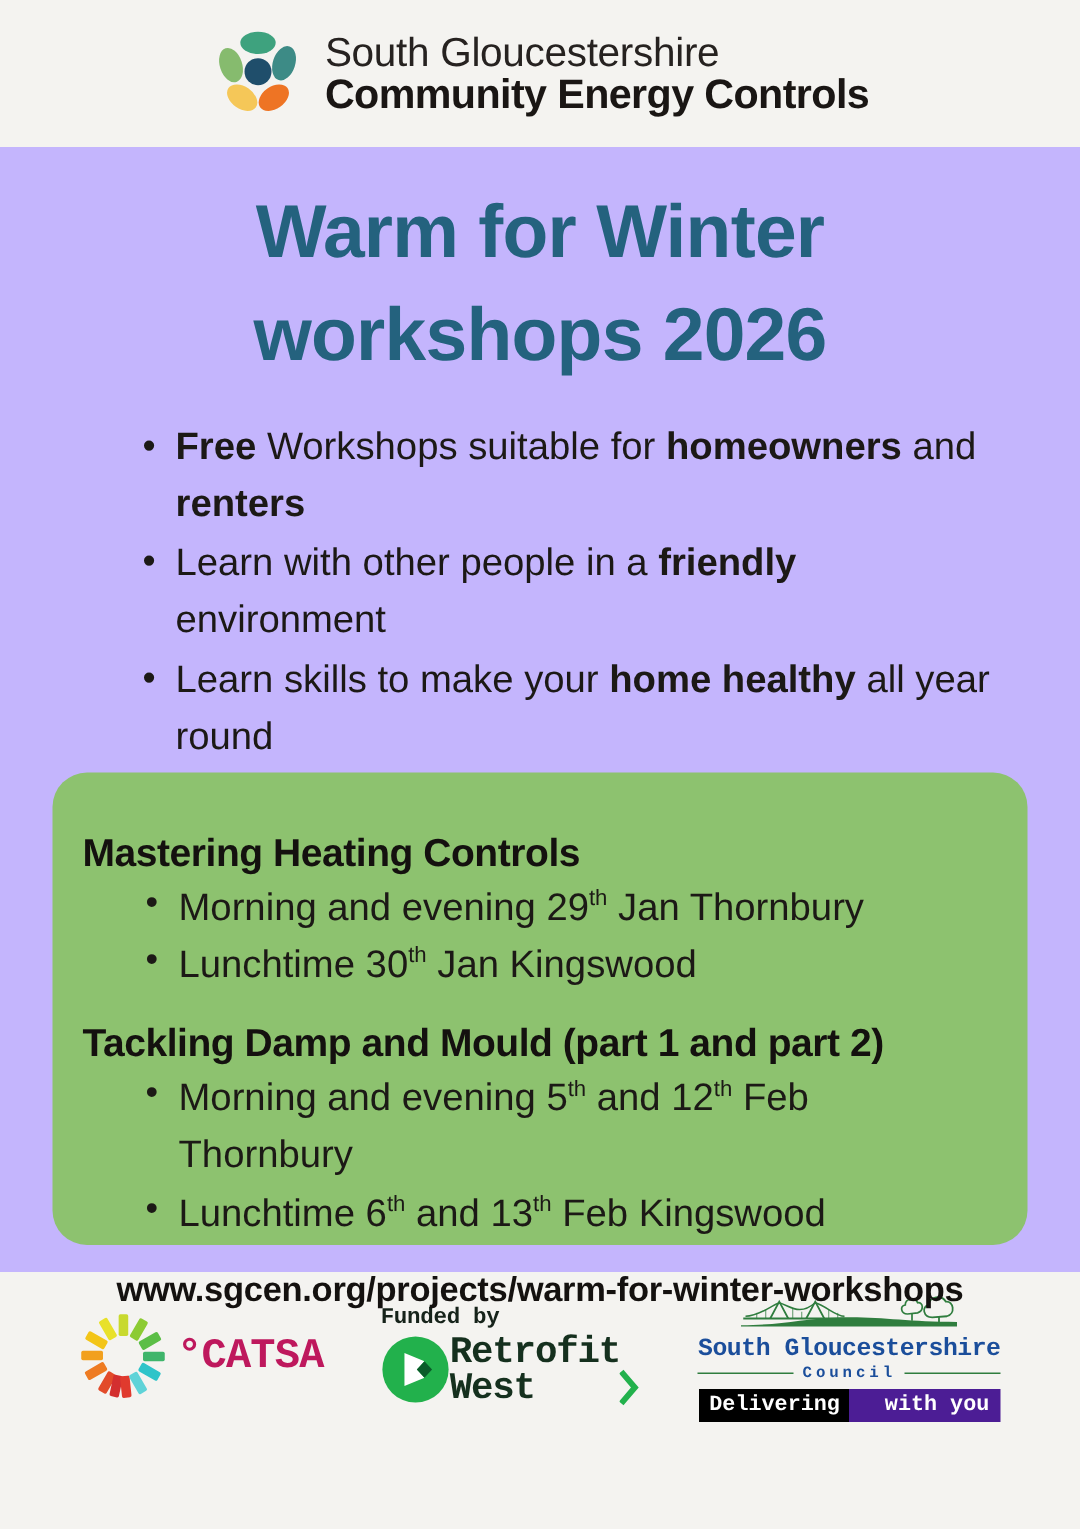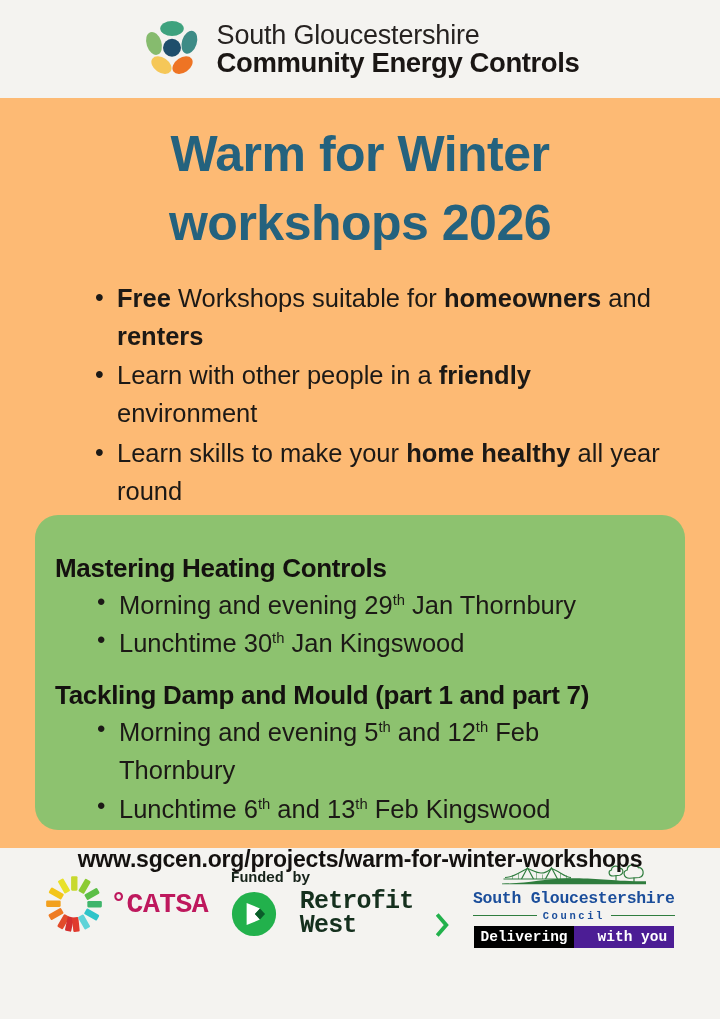--- a/index.html
+++ b/index.html
@@ -24,21 +24,21 @@
   .wordmark { display:flex; flex-direction:column; line-height:1.04; }
   .wm-top {
     font-size:27px; font-weight:400; color:#262220; letter-spacing:-0.2px;
   }
   .wm-bottom {
     font-size:27.5px; font-weight:bold; color:#1A1614; letter-spacing:-0.4px;
   }
 
   
   .body-band {
-    background:#fdba74;
+    background:#c4b5fd;
     height:750px;
     position:relative;
     padding:0;
   }
 
   .title {
     color:#24627E;
     font-weight:bold;
     font-size:50px;
     line-height:1.38;
@@ -130,21 +130,21 @@
   .catsa { display:flex; align-items:center; gap:7px; }
   .catsa-text {
     font-size:28px; font-weight:bold; color:#be185d; letter-spacing:-0.5px;
   }
 
   .rw { display:flex; flex-direction:column; align-items:flex-start; }
   .rw-funded {
     font-size:15px; font-weight:bold; color:#16231A; margin-bottom:3px;
     letter-spacing:-0.2px;
   }
-  .rw-row { display:flex; align-items:center; gap:23px; }
+  .rw-row { display:flex; gap:0; }
   .rw-name {
     font-size:25px; font-weight:bold; color:#15301E;
     line-height:0.98; letter-spacing:-0.8px;
   }
   .rw-name span { display:block; }
 
   .sgc { display:flex; flex-direction:column; align-items:center; }
   .sgc-name {
     font-size:16.5px; font-weight:bold; color:#1B4E9B; letter-spacing:-0.3px;
     margin-top:1px;
@@ -202,21 +202,21 @@
       <li><span>Learn skills to make your </span><b>home healthy</b><span> all year round</span></li>
     </ul>
 
   <div class="green-panel">
     <div id="workshop-container">
         <div class="ws-heading">Mastering Heating Controls</div>
         <ul class="ws-list">
           <li><span>Morning and evening 29</span><sup>th</sup><span> Jan Thornbury</span></li>
           <li><span>Lunchtime 30</span><sup>th</sup><span> Jan Kingswood</span></li>
         </ul>
-        <div class="ws-heading">Tackling Damp and Mould (part 1 and part 7)</div>
+        <div class="ws-heading">Tackling Damp and Mould (part 1 and part 2)</div>
         <ul class="ws-list">
           <li><span>Morning and evening 5</span><sup>th</sup><span> and 12</span><sup>th</sup><span> Feb Thornbury</span></li>
           <li><span>Lunchtime 6</span><sup>th</sup><span> and 13</span><sup>th</sup><span> Feb Kingswood</span></li>
         </ul>
       </div>
   </div>
 
   <div class="url">www.sgcen.org/projects/warm-for-winter-workshops</div>
 </div>
 

